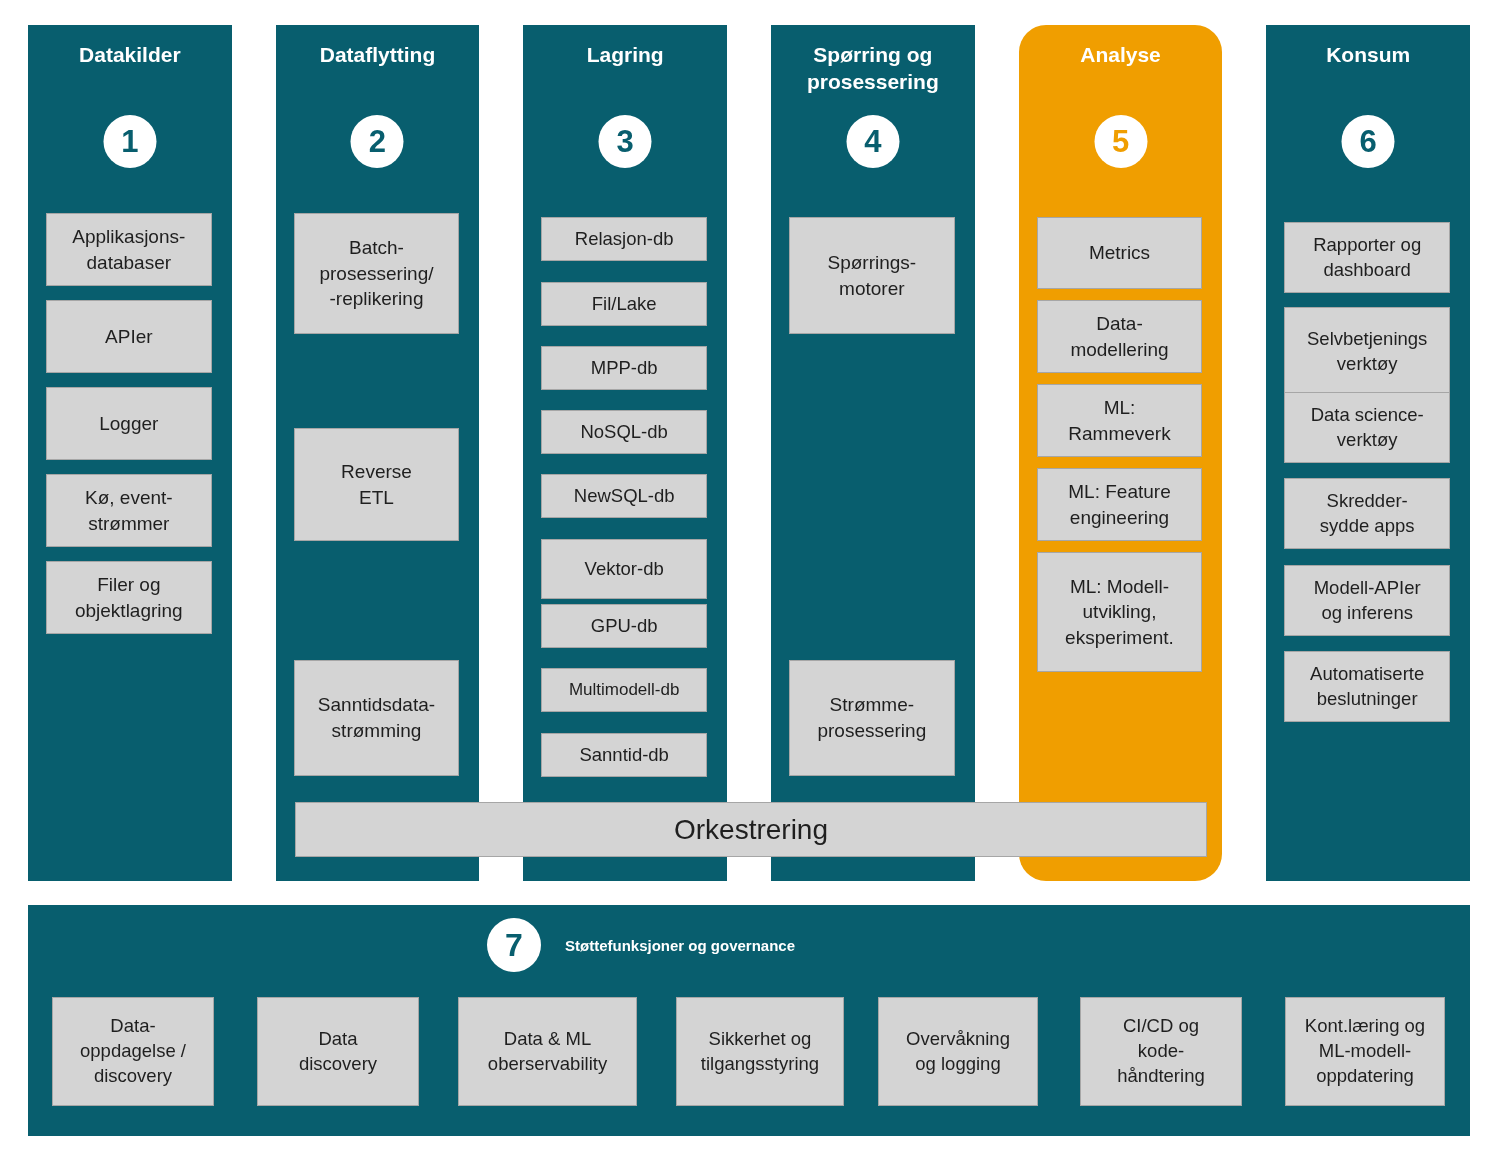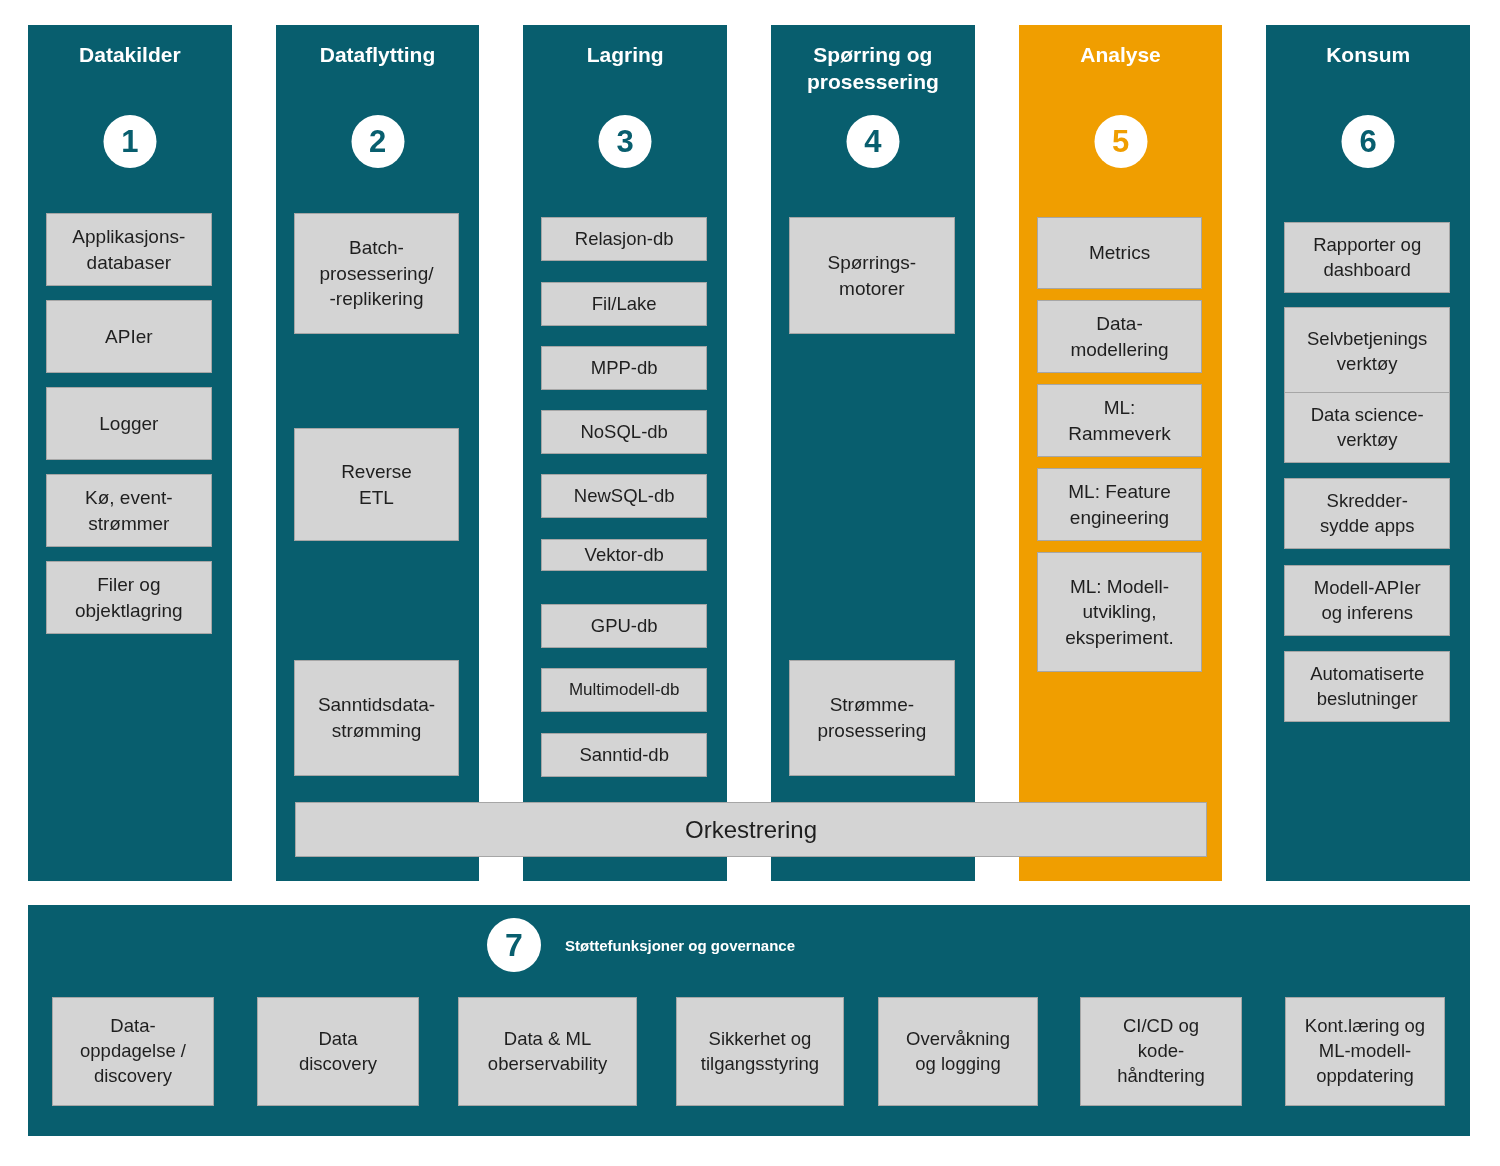--- a/index.html
+++ b/index.html
@@ -1,23 +1,23 @@
 <!DOCTYPE html>
 <html><head>
 <meta charset="utf-8">
 <style>
   html,body{margin:0;padding:0;background:#ffffff;}
   .canvas{
     position:relative;width:1500px;height:1166px;background:#ffffff;
     font-family:"Liberation Sans", sans-serif;overflow:hidden;
   }
   
-  .cols{position:absolute;left:28px;top:25px;width:1442px;height:856px;display:flex;gap:44px;}
+  .cols{position:absolute;left:28px;top:25px;width:1442px;height:856px;display:flex;gap:44px;justify-content:center;}
   .col{position:relative;flex:1 1 0;background:#085e6e;}
-  .col.orange{background:#f09e00;}
+  .col.orange{background:#f09e00;border-radius:27px;}
   .col-title{
     position:absolute;top:16px;left:0;right:0;text-align:center;color:#ffffff;
     font-size:21px;font-weight:bold;line-height:1.3;white-space:pre-line;
   }
   .num{
     position:absolute;top:90px;left:50%;transform:translateX(-50%);
     width:53px;height:53px;border-radius:50%;background:#ffffff;
     display:flex;align-items:center;justify-content:center;
     font-size:31px;font-weight:bold;color:#085e6e;
   }
@@ -28,37 +28,37 @@
     color:#1f1f1f;font-size:19px;line-height:1.35;white-space:pre-line;box-sizing:border-box;
   }
   
   .c1 .b1{top:188px;height:73px}.c1 .b2{top:275px;height:73px}.c1 .b3{top:362px;height:73px}
   .c1 .b4{top:449px;height:73px}.c1 .b5{top:536px;height:73px}
   
   .c2 .b1{top:188px;height:121px}.c2 .b2{top:403px;height:113px}.c2 .b3{top:635px;height:116px}
   
   .c3 .box{font-size:18.5px}
   .c3 .b1{top:192px;height:44px}.c3 .b2{top:257px;height:44px}.c3 .b3{top:321px;height:44px}
-  .c3 .b4{top:385px;height:44px}.c3 .b5{top:449px;height:44px}.c3 .b6{top:514px;height:32px}
+  .c3 .b4{top:385px;height:44px}.c3 .b5{top:449px;height:44px}.c3 .b6{top:514px;height:60px}
   .c3 .b7{top:579px;height:44px}.c3 .b8{top:643px;height:44px;font-size:17px}.c3 .b9{top:708px;height:44px}
   
   .c4 .b1{top:192px;height:117px}.c4 .b2{top:635px;height:116px}
   
   .c5 .b1{top:192px;height:72px}.c5 .b2{top:275px;height:73px}.c5 .b3{top:359px;height:73px}
   .c5 .b4{top:443px;height:73px}.c5 .b5{top:527px;height:120px}
   
   .c6 .box{font-size:18.5px}
   .c6 .b1{top:197px;height:71px}.c6 .b2{top:282px;height:89px}.c6 .b3{top:367px;height:71px}
   .c6 .b4{top:453px;height:71px}.c6 .b5{top:540px;height:71px}.c6 .b6{top:626px;height:71px}
   
   .orch{
     position:absolute;left:295px;top:802px;width:912px;height:55px;
     background:#d4d4d4;border:1px solid #a6a6a6;box-sizing:border-box;
     display:flex;align-items:center;justify-content:center;
-    color:#1f1f1f;font-size:24px;
+    color:#1f1f1f;font-size:28px;
   }
   
   .support{position:absolute;left:28px;top:905px;width:1442px;height:231px;background:#085e6e;}
   .support .num7{
     position:absolute;left:459px;top:13px;width:54px;height:54px;border-radius:50%;
     background:#ffffff;display:flex;align-items:center;justify-content:center;
     font-size:32px;font-weight:bold;color:#085e6e;
   }
   .support-title{
     position:absolute;left:537px;top:13px;height:54px;display:flex;align-items:center;

